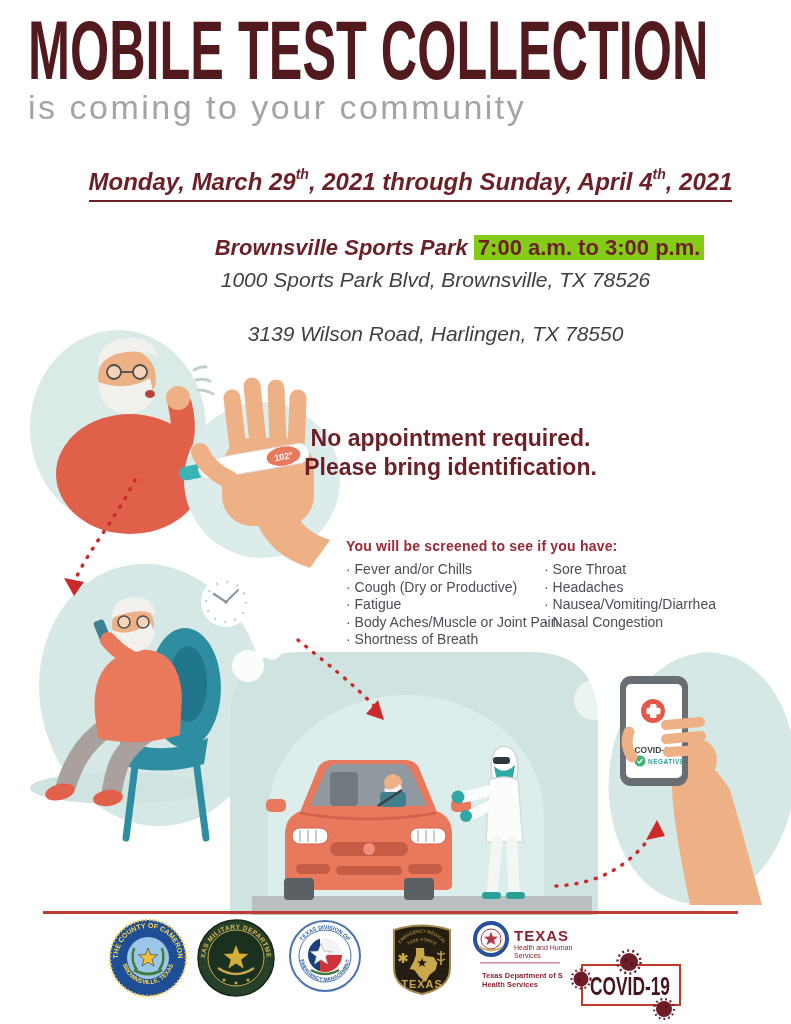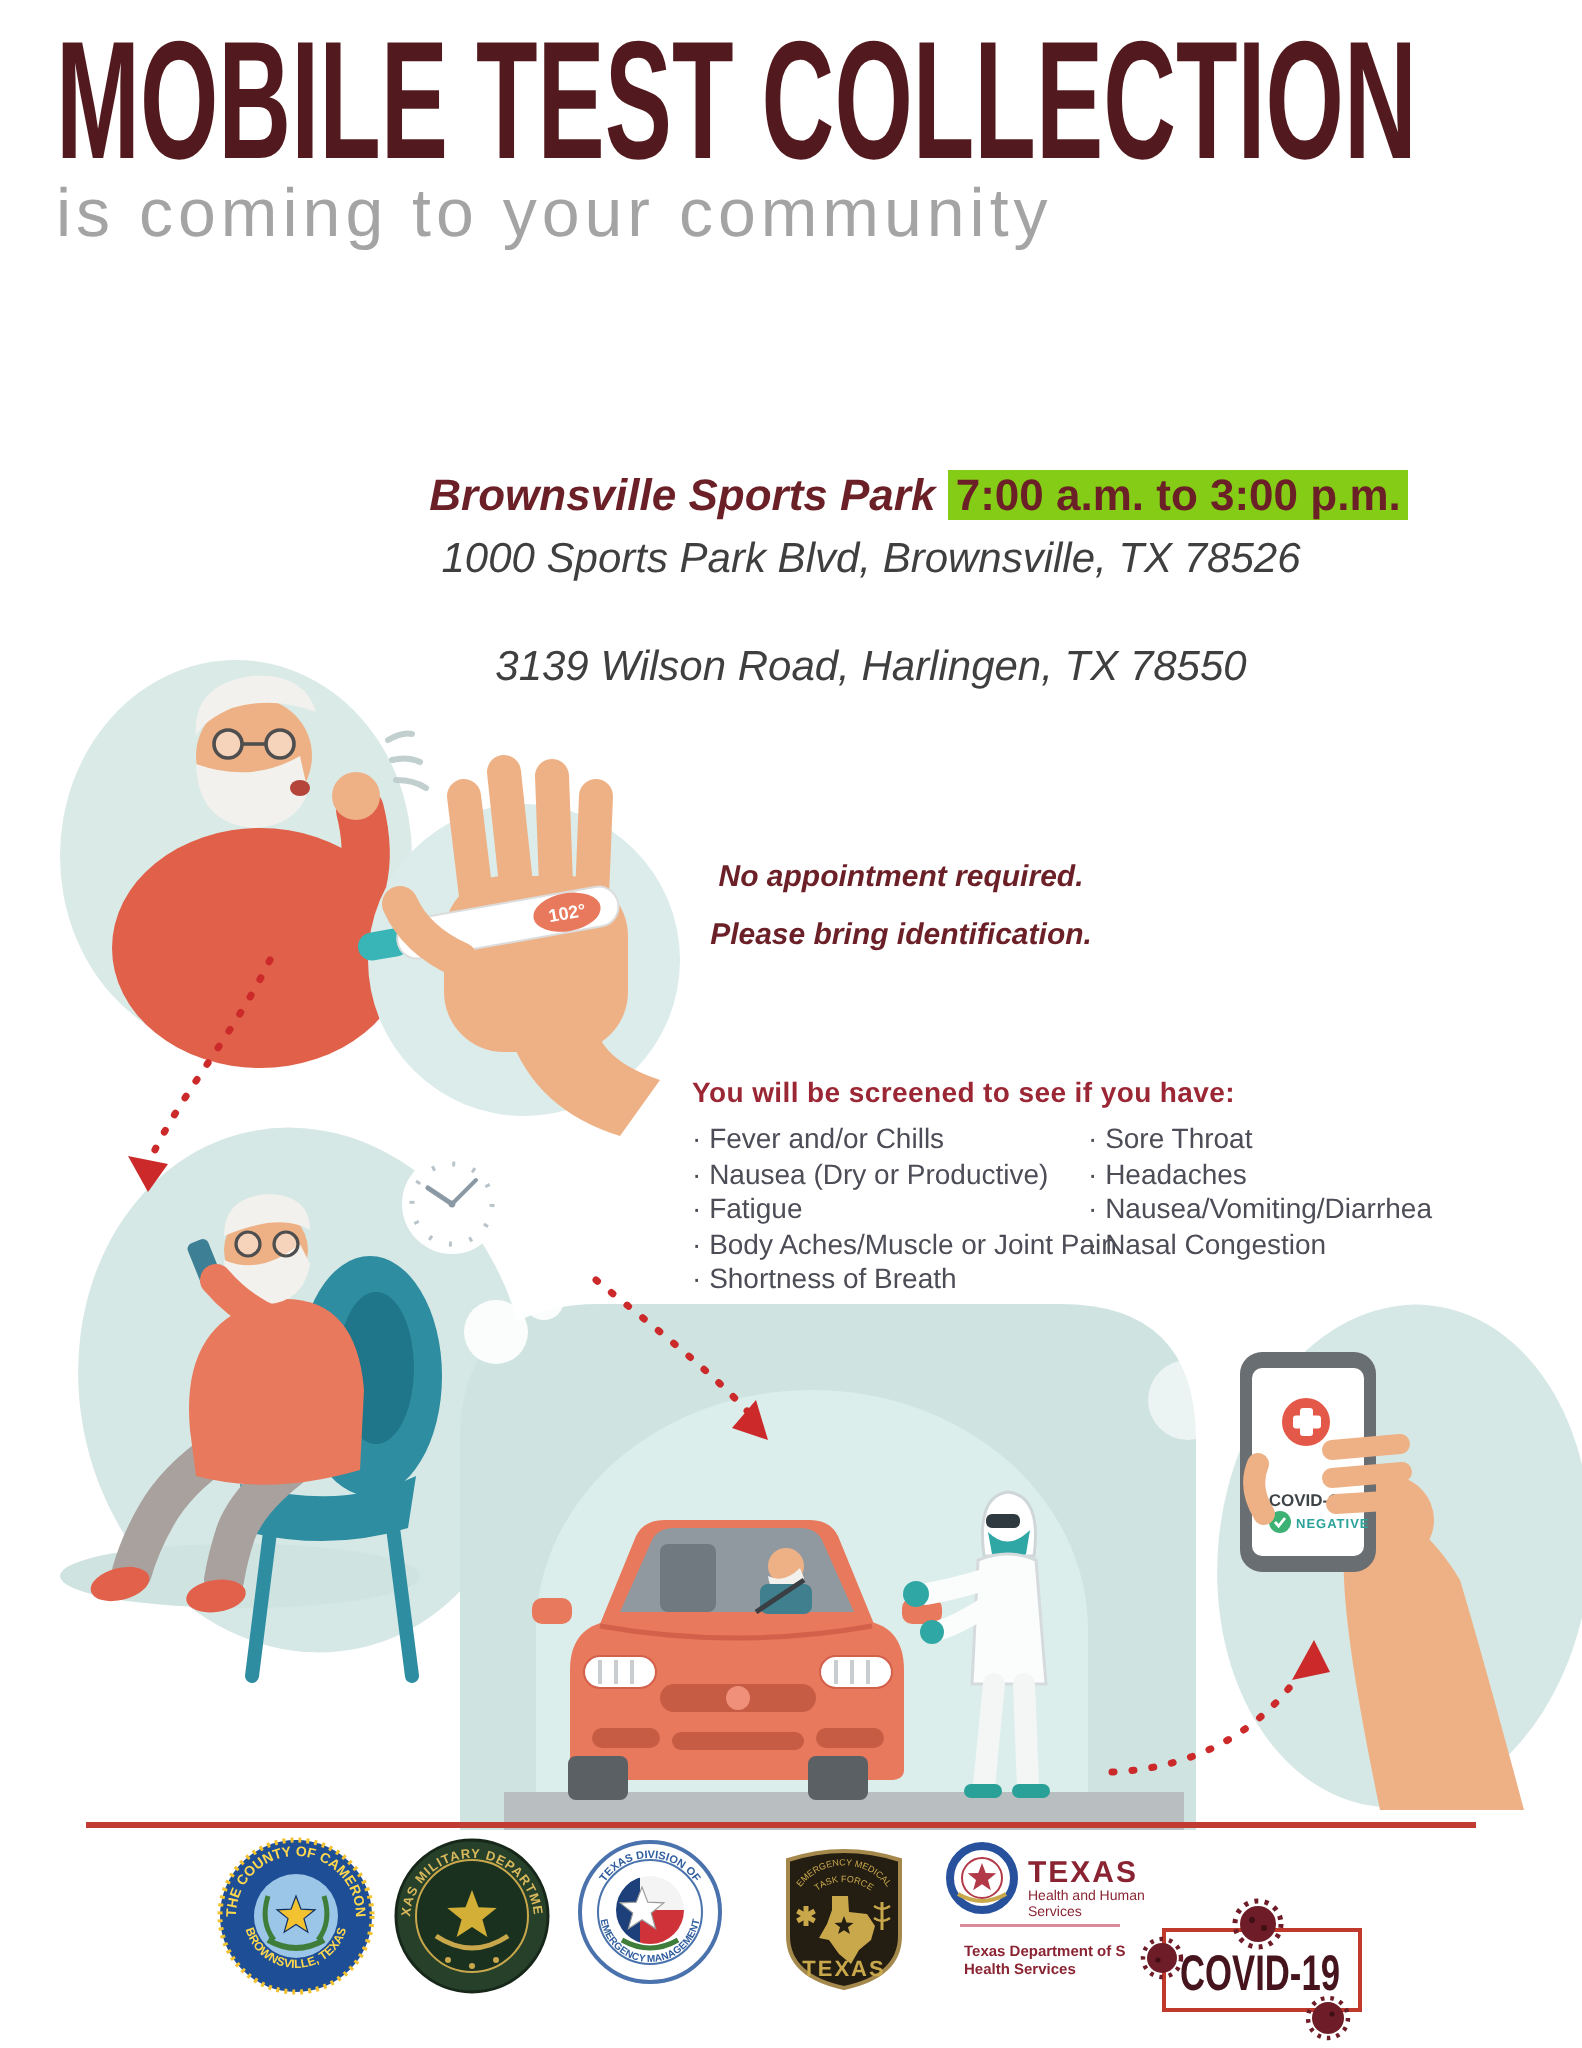--- a/index.html
+++ b/index.html
@@ -17,22 +17,22 @@
              border-bottom:2.5px solid #6b1f26;padding-bottom:4px;white-space:nowrap;}
   .date-line sup{font-size:14px;position:relative;top:-2px;}
 
   .loc{left:80px;right:0;text-align:center;color:#6b1f26;}
   .loc1{top:235px;} .loc2{top:315px;}
   .loc-line{font-size:22px;font-weight:bold;}
   .loc-name-italic{font-style:italic;margin-left:48px;}
   .hours{background:#84cc16;padding:0 4px;}
   .addr{font-size:21px;font-style:italic;font-weight:normal;color:#3f3f3f;margin-top:7px;text-align:center;}
 
-  .notices{left:110px;right:0;top:424px;text-align:center;font-size:15px;font-weight:bold;
-           font-style:italic;color:#6b1f26;line-height:29px;}
+  .notices{left:110px;right:0;top:424px;text-align:center;font-size:23px;font-weight:bold;
+           color:#6b1f26;line-height:29px;}
 
   .screening{left:346px;top:538px;width:440px;}
   .screening-title{font-size:14px;font-weight:bold;color:#9b2735;letter-spacing:.2px;}
   .sym-cols{display:flex;margin-top:7px;}
   .sym-col{width:198px;} .sym-col2{width:240px;}
   .sym{font-size:14px;color:#4c4d56;line-height:17.5px;white-space:nowrap;}
   .sym::before{content:"· ";}
 
   .red-line{left:43px;top:911px;width:695px;height:3px;background:#c23b33;}
   .illus{left:0;top:0;}
@@ -199,20 +199,23 @@
     <g fill="#cc2a2a">
       <polygon points="74,596 64,578 84,582"></polygon>
       <polygon points="384,720 366,714 378,700"></polygon>
       <polygon points="657,820 646,840 665,836"></polygon>
     </g>
   </svg>
 
   <div class="abs title">MOBILE TEST COLLECTION</div>
   <div class="abs subtitle">is coming to your community</div>
 
+  <div class="abs date-wrap">
+    <span class="date-line"><span>Monday, March 29</span><sup>th</sup><span>, 2021 through Sunday, April 4</span><sup>th</sup><span>, 2021</span></span>
+  </div>
 
   <div class="abs loc loc1">
     <div class="loc-line"><span class="loc-name-italic">Brownsville Sports Park</span>
       <span class="hours">7:00 a.m. to 3:00 p.m.</span></div>
     <div class="addr">1000 Sports Park Blvd, Brownsville, TX 78526</div>
   </div>
 
   <div class="abs loc loc2">
     <div class="addr">3139 Wilson Road, Harlingen, TX 78550</div>
   </div>
@@ -220,21 +223,21 @@
   <div class="abs notices">
     <div>No appointment required.</div>
     <div>Please bring identification.</div>
   </div>
 
   <div class="abs screening">
     <div class="screening-title">You will be screened to see if you have:</div>
     <div class="sym-cols">
       <div class="sym-col">
         <div class="sym">Fever and/or Chills</div>
-        <div class="sym">Nausea (Dry or Productive)</div>
+        <div class="sym">Cough (Dry or Productive)</div>
         <div class="sym">Fatigue</div>
         <div class="sym">Body Aches/Muscle or Joint Pain</div>
         <div class="sym">Shortness of Breath</div>
       </div>
       <div class="sym-col sym-col2">
         <div class="sym">Sore Throat</div>
         <div class="sym">Headaches</div>
         <div class="sym">Nausea/Vomiting/Diarrhea</div>
         <div class="sym">Nasal Congestion</div>
       </div>

